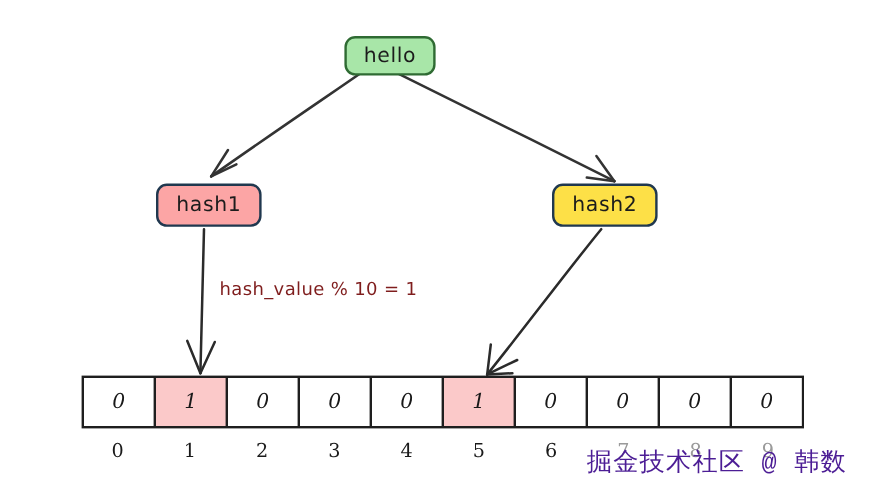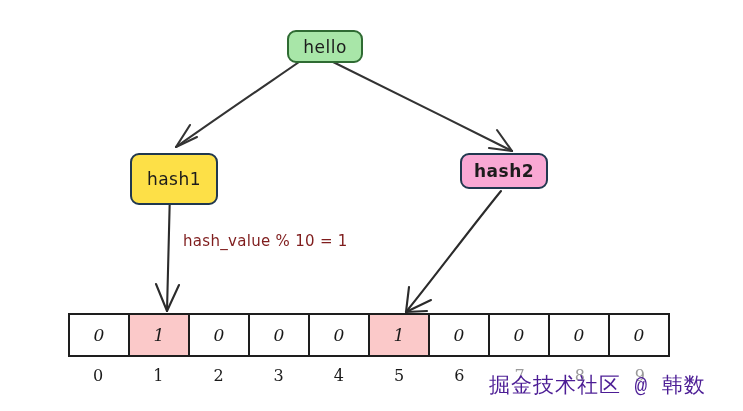--- a/index.html
+++ b/index.html
@@ -41,32 +41,31 @@
     top: 30px;
     width: 76px;
     height: 33px;
     background: #a8e6a8;
     border-color: #2f6b33;
   }
   #node-hash1 {
     left: 130px;
     top: 153px;
     width: 88px;
-    height: 52px;
-    background: #fde047;
+    height: 36px;
+    background: #fca5a5;
     border-color: #20384f;
   }
   #node-hash2 {
     left: 460px;
     top: 153px;
     width: 88px;
     height: 36px;
-    background: #f9a8d4;
+    background: #fde047;
     border-color: #20384f;
-    font-weight: bold;
   }
   .edge-label {
     position: absolute;
     font-size: 15px;
     color: #7f1d1d;
     white-space: nowrap;
     letter-spacing: 0.3px;
     font-family: "DejaVu Sans", sans-serif;
   }
   #label-hash1 { left: 183px; top: 232px; }

